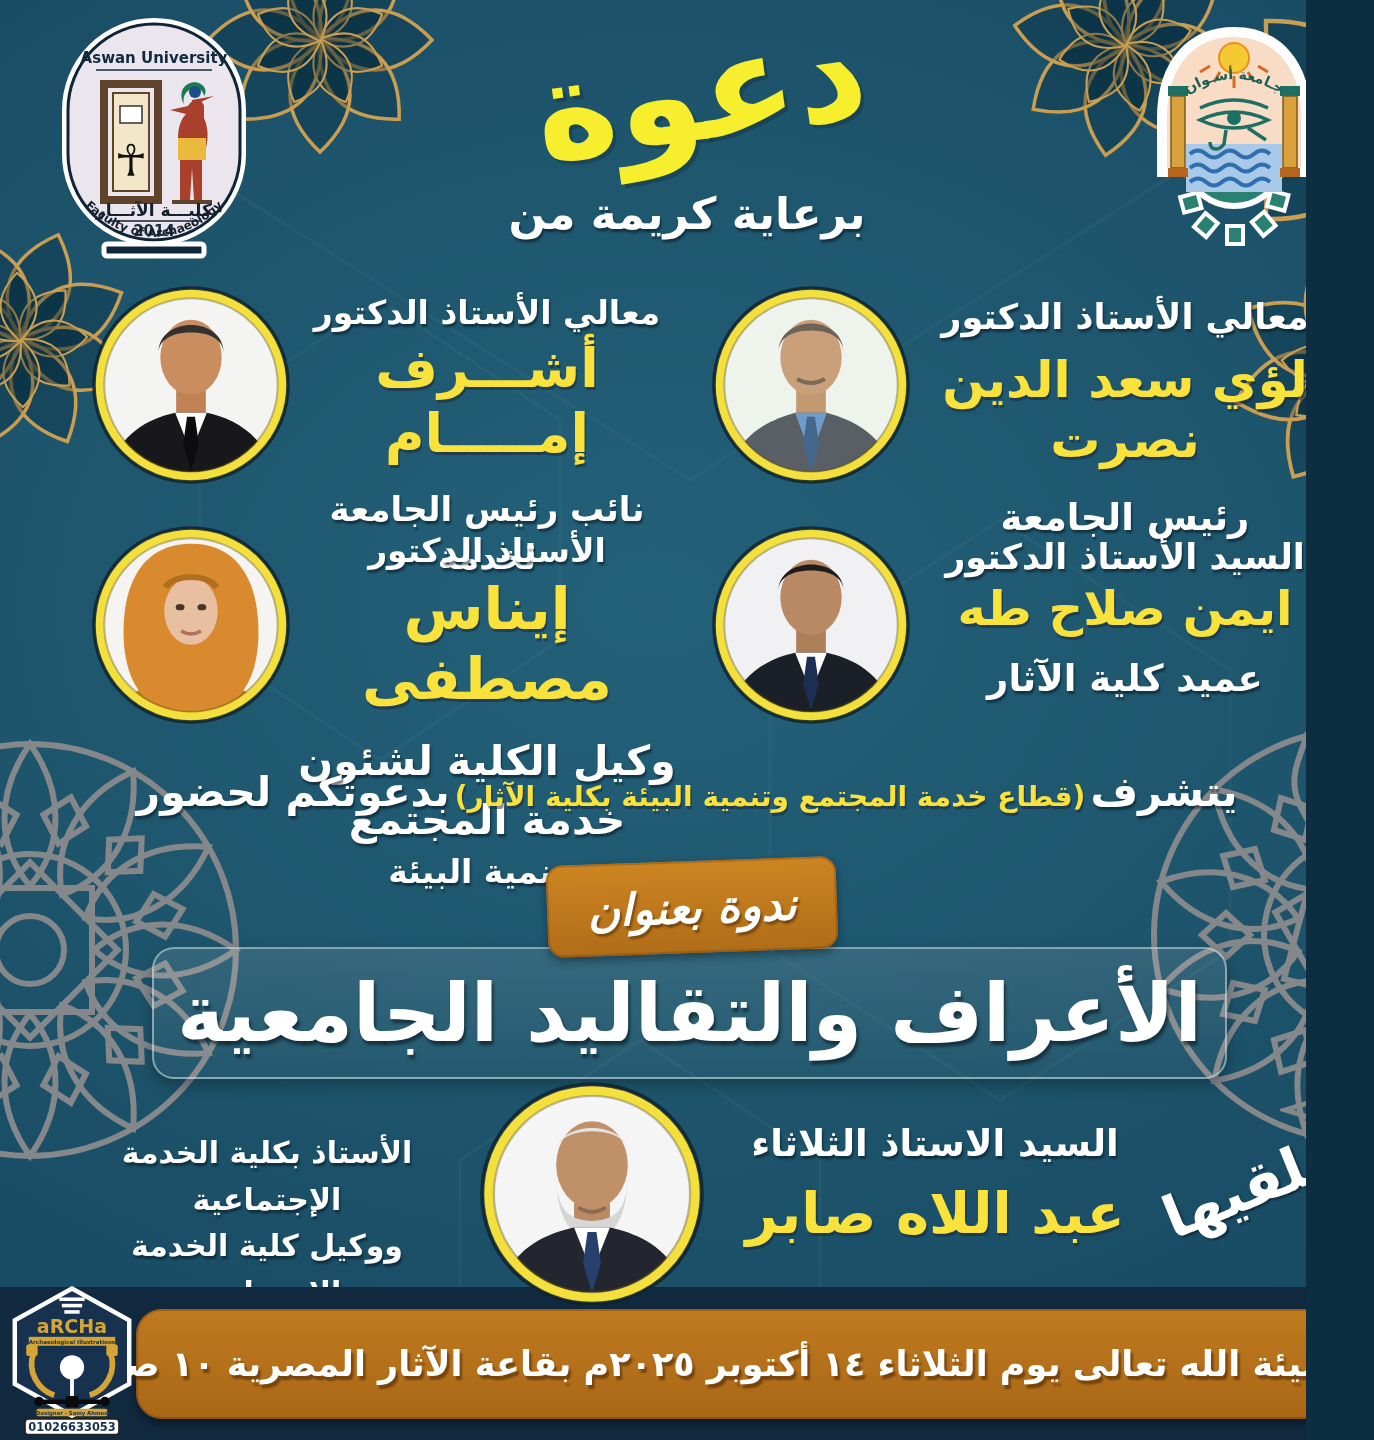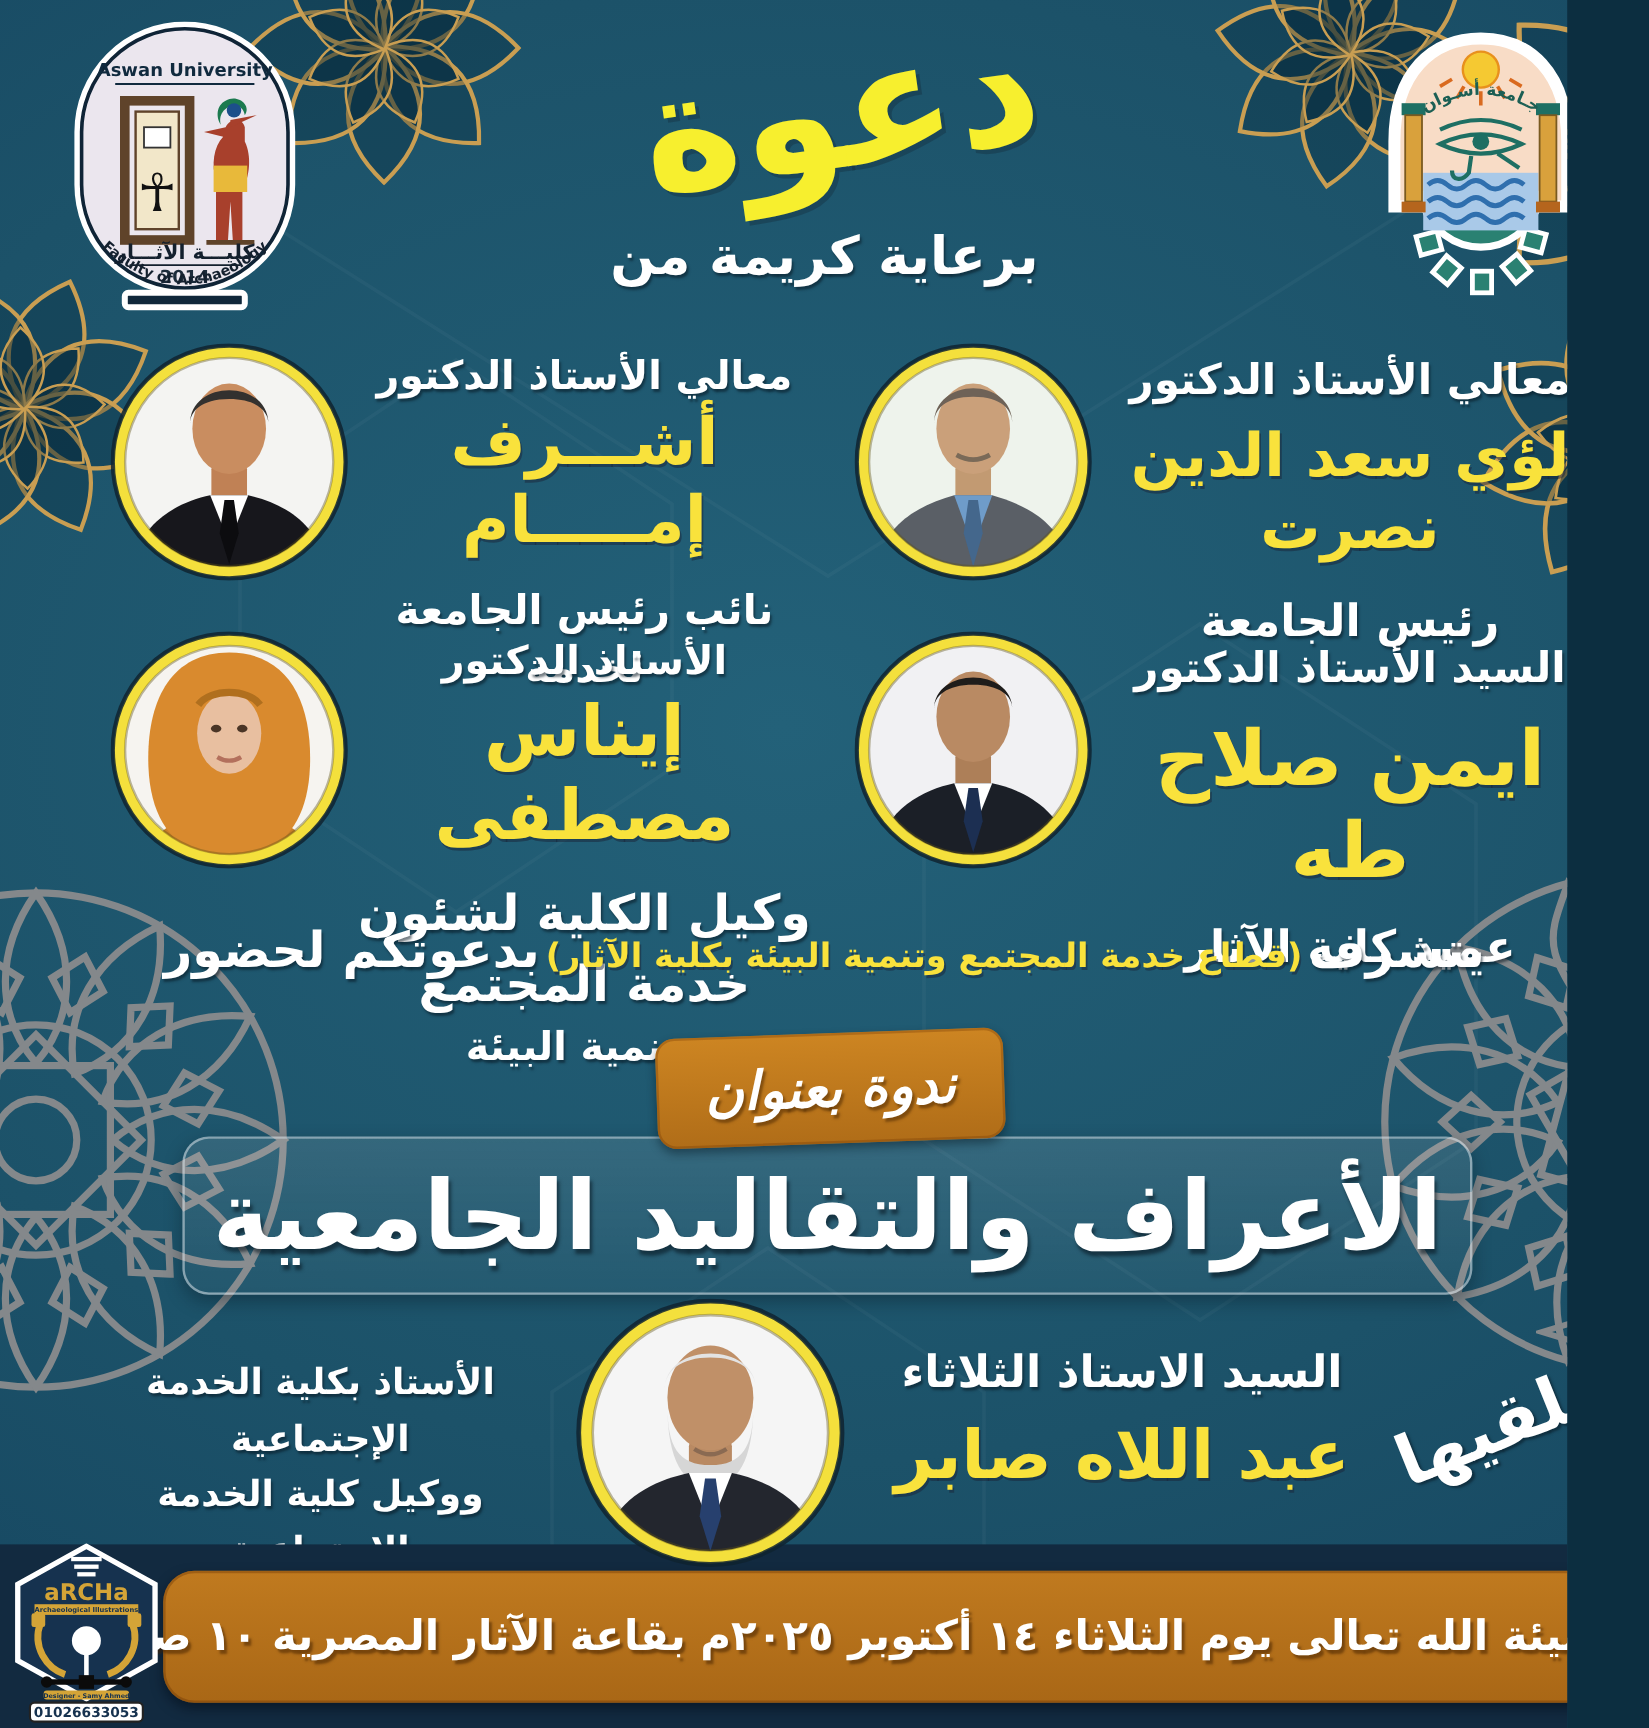--- a/index.html
+++ b/index.html
@@ -316,21 +316,21 @@
       <path d="M8,100 C10,76 28,67 42,64 L58,64 C72,67 90,76 92,100 Z" fill="#1b1f27"></path>
       <path d="M42,64 L58,64 L50,84 Z" fill="#ffffff"></path>
       <path d="M48,66 L52,66 L54,80 L50,93 L46,80 Z" fill="#1c2f52"></path>
     </g>
     <circle cx="50" cy="50" r="46.3" fill="none" stroke="#f4e03c" stroke-width="4.6"></circle>
     <circle cx="50" cy="50" r="49" fill="none" stroke="rgba(15,35,48,.85)" stroke-width="1.8"></circle>
     <circle cx="50" cy="50" r="43.8" fill="none" stroke="rgba(95,82,20,.4)" stroke-width="1"></circle>
   </svg>
   <div class="abs patron" style="left:905px;top:536px;width:440px;z-index:2">
     <div class="t-white title" style="font-size:35px">السيد الأستاذ الدكتور</div>
-    <div class="t-yellow name" style="font-size:64px;margin-top:15px">ايمن صلاح طه</div>
+    <div class="t-yellow name" style="font-size:48px;margin-top:0">ايمن صلاح طه</div>
     <div class="t-white role" style="font-size:37px;margin-top:16px">عميد كلية الآثار</div>
   </div>
 
   <div class="abs center" style="left:0;top:768px;width:1374px;white-space:nowrap;z-index:2;" dir="rtl">
     <span class="t-white" style="font-size:41px">يتشرف</span>
     <span class="t-yellow" style="font-size:28px">(قطاع خدمة المجتمع وتنمية البيئة بكلية الآثار)</span>
     <span class="t-white" style="font-size:41px">بدعوتكم لحضور</span>
   </div>
 
   <div class="abs badge" style="left:547px;top:861px;width:290px;height:92px;z-index:4">

